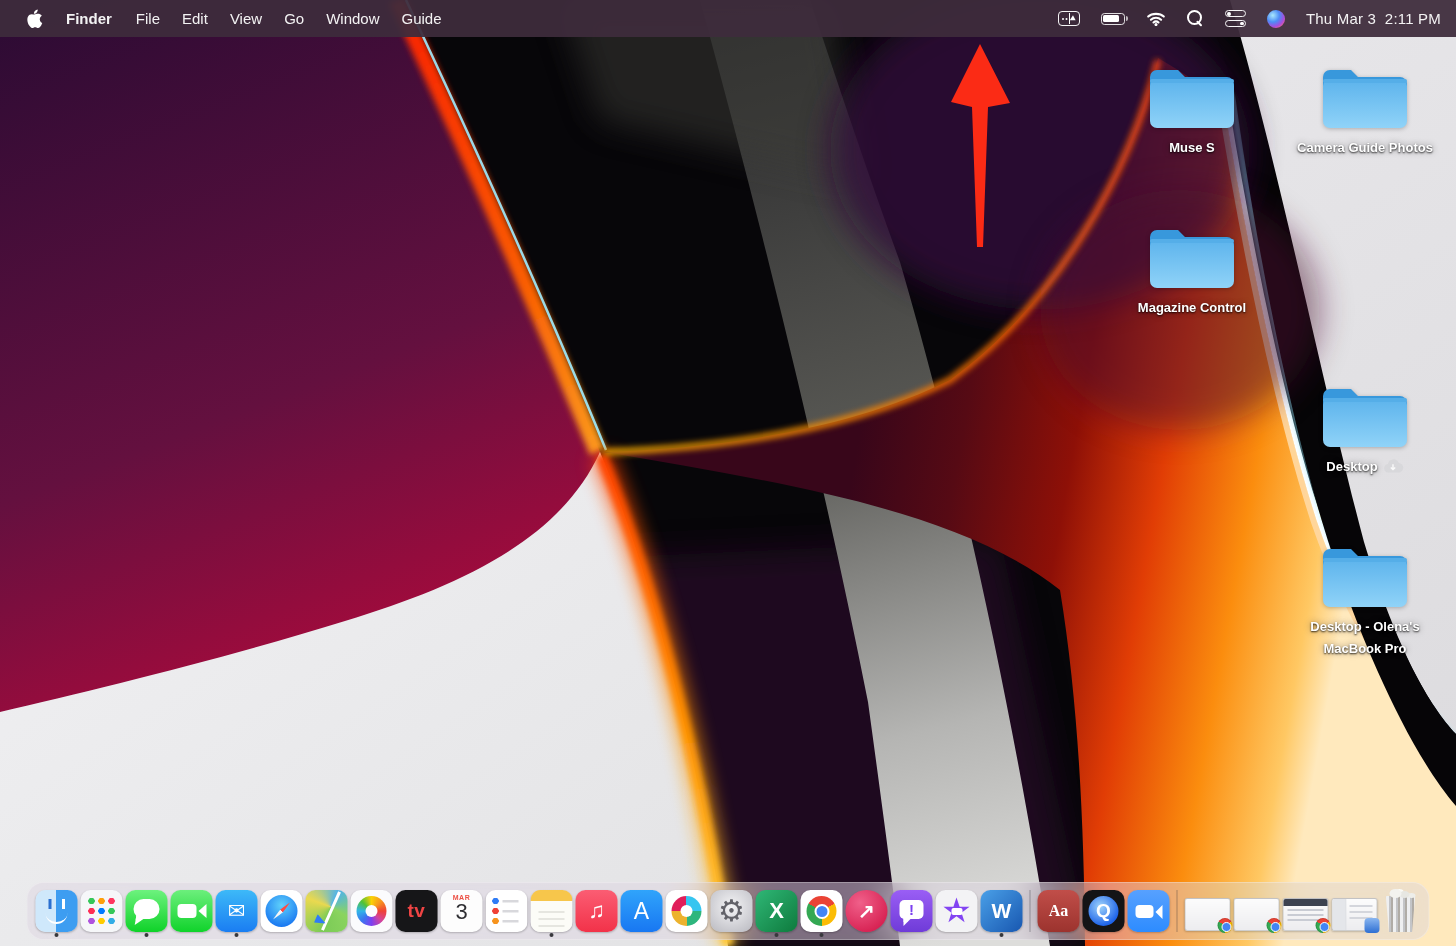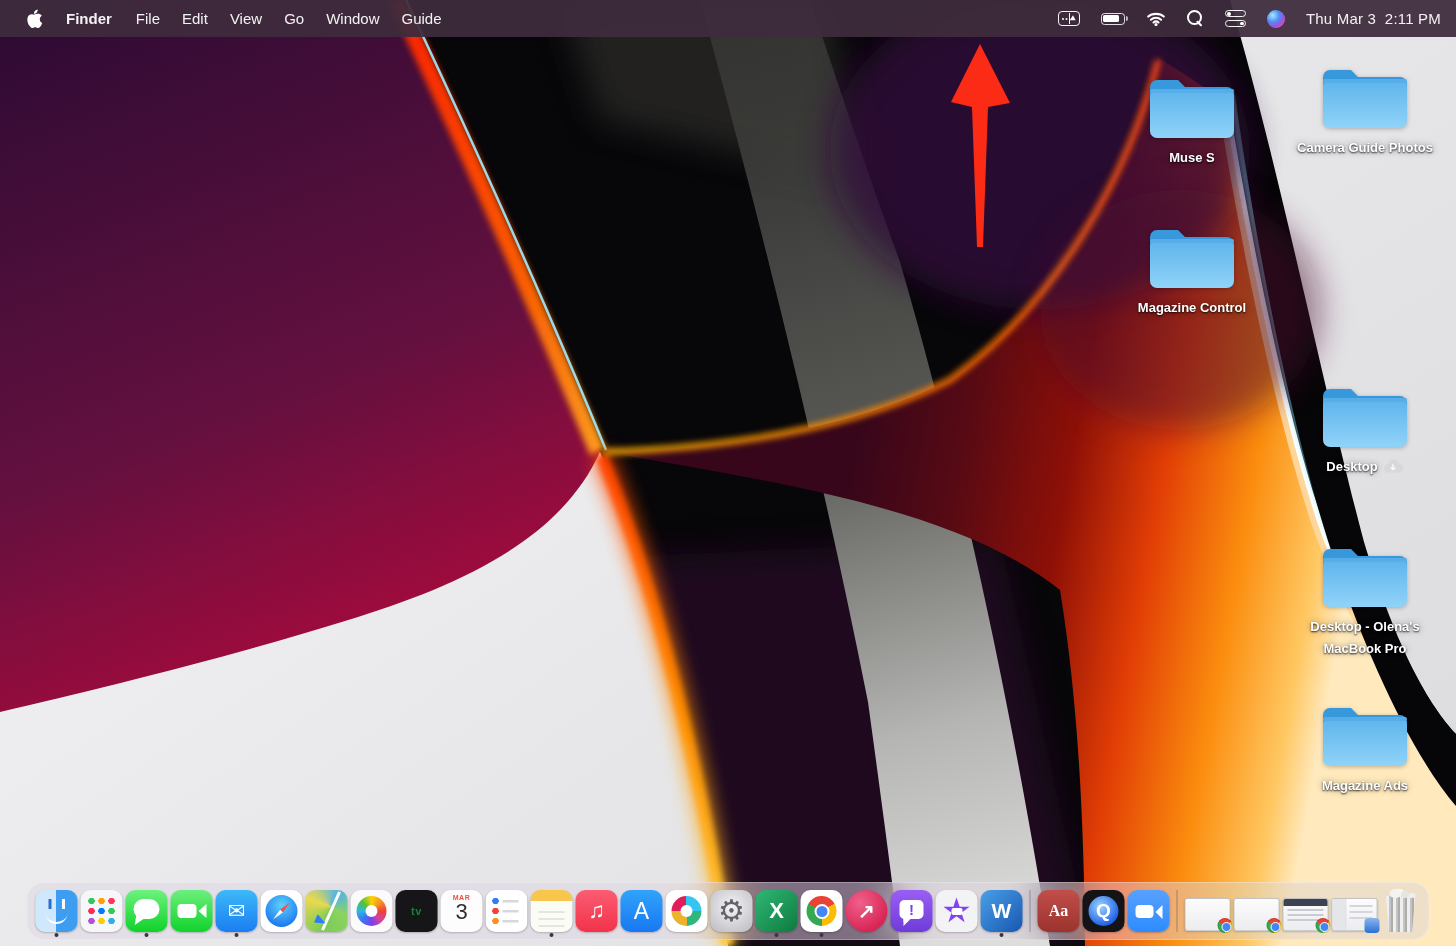--- a/index.html
+++ b/index.html
@@ -103,21 +103,21 @@
   .ic-maps { background:conic-gradient(from 200deg at 60% 40%, #7ccb57, #ead94f 25%, #4fb3e9 52%, #8bd45f 78%, #7ccb57); }
   .ic-maps .ia { width:3px; height:42px; left:24px; top:0; background:#fff; transform:rotate(24deg); }
   .ic-maps .ib { width:11px; height:11px; left:8px; bottom:7px; background:#2f7cf6; clip-path:polygon(50% 0,100% 100%,0 65%); transform:rotate(-14deg); }
 
   .ic-photos { background:#fbfbfd; }
   .ic-photos .ia { width:30px; height:30px; left:6px; top:6px; border-radius:50%;
     background:conic-gradient(#fbd105,#f7941e,#ef4136,#d4449c,#7d3ff0,#3b76f0,#31b5e8,#51c234,#fbd105); }
   .ic-photos .ib { width:12px; height:12px; left:15px; top:15px; border-radius:50%; background:#fdfdfd; }
 
   .ic-appletv { background:#161618; }
-  .ic-appletv .di-glyph { color:#15803d; font-size:11px; font-weight:700; letter-spacing:0.5px; }
+  .ic-appletv .di-glyph { color:#ef4444; font-size:19px; font-weight:700; letter-spacing:0.5px; }
 
   .ic-calendar { background:#fdfdfd; flex-direction:column; justify-content:flex-start; }
   .ic-calendar .di-top { font-size:7px; font-weight:700; color:#ec5044; letter-spacing:0.6px; margin-top:4px; }
   .ic-calendar .di-glyph { font-size:22px; font-weight:300; color:#2f2f33; line-height:1; }
 
   .ic-reminders { background:
       radial-gradient(circle at 10px 11px,#2f7cf6 3px,transparent 3.5px),
       radial-gradient(circle at 10px 21px,#ef4136 3px,transparent 3.5px),
       radial-gradient(circle at 10px 31px,#f7941e 3px,transparent 3.5px),
       linear-gradient(#d8d8dc 0 0) 17px 10px/16px 2.5px no-repeat,
@@ -291,21 +291,21 @@
 
     <path d="M1204,0 L1230,0 C1280,170 1324,392 1364,542 C1397,650 1430,707 1456,734 L1456,806 C1416,760 1369,664 1331,550 C1291,428 1255,240 1235,94 C1225,56 1213,26 1204,0 Z" fill="#060507"></path>
 
     <ellipse cx="1040" cy="150" rx="210" ry="160" fill="#31093a" opacity="0.78" filter="url(#b16)"></ellipse>
     <ellipse cx="1180" cy="310" rx="140" ry="120" fill="#4a0c2e" opacity="0.5" filter="url(#b16)"></ellipse>
 
     <path d="M1158,60 C1130,170 1060,300 950,380 C850,430 720,448 604,452" stroke="url(#gRim2)" stroke-width="6" fill="none" filter="url(#b3)" opacity="0.95"></path>
   </svg>
 
   <div class="folders-layer">
-      <div class="folder" style="left: 1104px; top: 72px;">
+      <div class="folder" style="left: 1104px; top: 62px;">
     <svg class="folder-icon" viewBox="0 0 84 66">
       <path d="M7,8 h21 l7,7 h42 a7,7 0 0 1 7,7 v6 H0 V15 a7,7 0 0 1 7,-7 z" fill="#3898dc"></path>
       <rect x="0" y="17" width="84" height="49" rx="7" fill="url(#gFold)"></rect>
       <rect x="0" y="17" width="84" height="4" rx="2" fill="#55aee8"></rect>
     </svg>
     <div class="folder-label"><span class="folder-label-text">Muse S</span></div>
   </div>
       <div class="folder" style="left: 1277px; top: 62px;">
     <svg class="folder-icon" viewBox="0 0 84 66">
       <path d="M7,8 h21 l7,7 h42 a7,7 0 0 1 7,7 v6 H0 V15 a7,7 0 0 1 7,-7 z" fill="#3898dc"></path>
@@ -333,28 +333,20 @@
       <path d="M11,6.3 v5 M8.8,9.4 l2.2,2.2 l2.2,-2.2" stroke="#fafafa" stroke-width="1.4" fill="none"></path>
     </svg></div>
   </div>
       <div class="folder" style="left: 1277px; top: 540.5px;">
     <svg class="folder-icon" viewBox="0 0 84 66">
       <path d="M7,8 h21 l7,7 h42 a7,7 0 0 1 7,7 v6 H0 V15 a7,7 0 0 1 7,-7 z" fill="#3898dc"></path>
       <rect x="0" y="17" width="84" height="49" rx="7" fill="url(#gFold)"></rect>
       <rect x="0" y="17" width="84" height="4" rx="2" fill="#55aee8"></rect>
     </svg>
     <div class="folder-label"><span class="folder-label-text">Desktop - Olena's MacBook Pro</span></div>
-  </div>
-      <div class="folder" style="left: 1277px; top: 700px;">
-    <svg class="folder-icon" viewBox="0 0 84 66">
-      <path d="M7,8 h21 l7,7 h42 a7,7 0 0 1 7,7 v6 H0 V15 a7,7 0 0 1 7,-7 z" fill="#3898dc"></path>
-      <rect x="0" y="17" width="84" height="49" rx="7" fill="url(#gFold)"></rect>
-      <rect x="0" y="17" width="84" height="4" rx="2" fill="#55aee8"></rect>
-    </svg>
-    <div class="folder-label"><span class="folder-label-text">Magazine Ads</span></div>
   </div>
     </div>
 
   <svg class="arrow-annotation" width="1456" height="946" viewBox="0 0 1456 946">
     <polygon points="980,44 1010,103 988,107 983,247 977,247 972,107 951,102" fill="#fb2b15"></polygon>
   </svg>
 
   <div class="menubar">
     <span class="apple">
       <svg width="17" height="20" viewBox="0 0 20 24">

